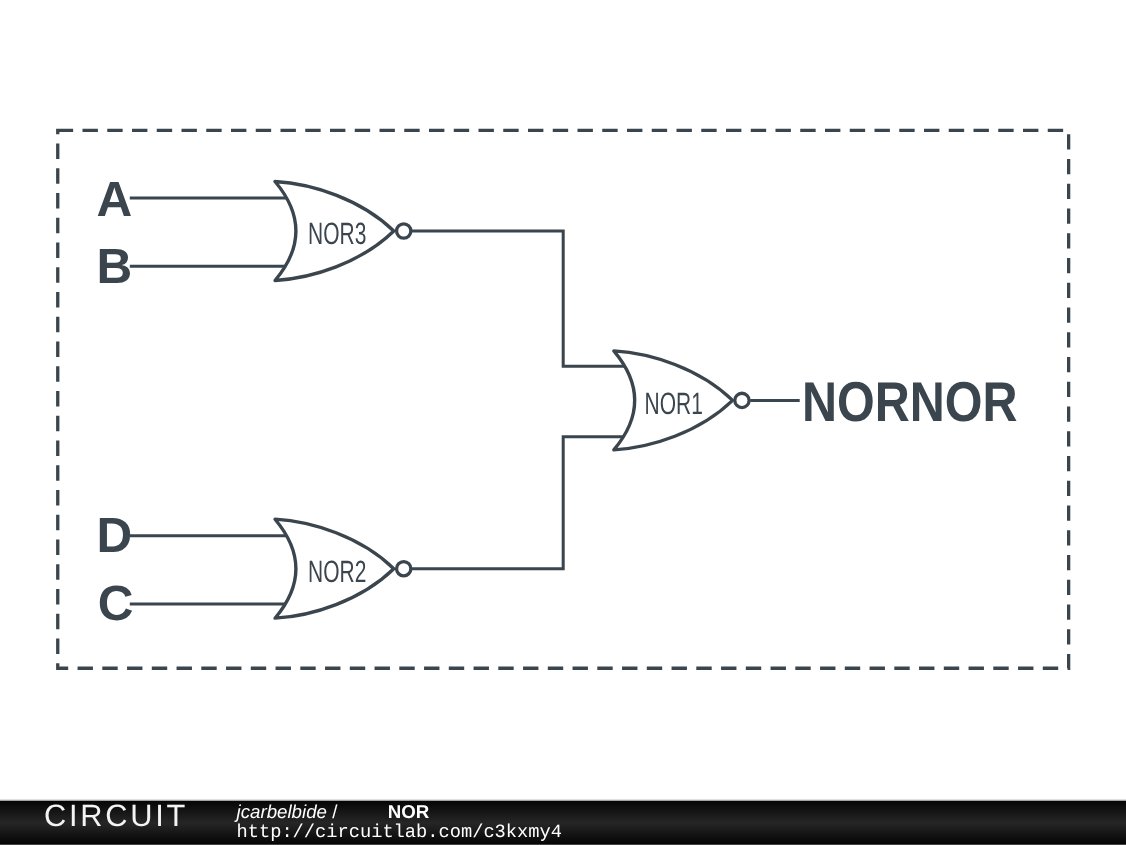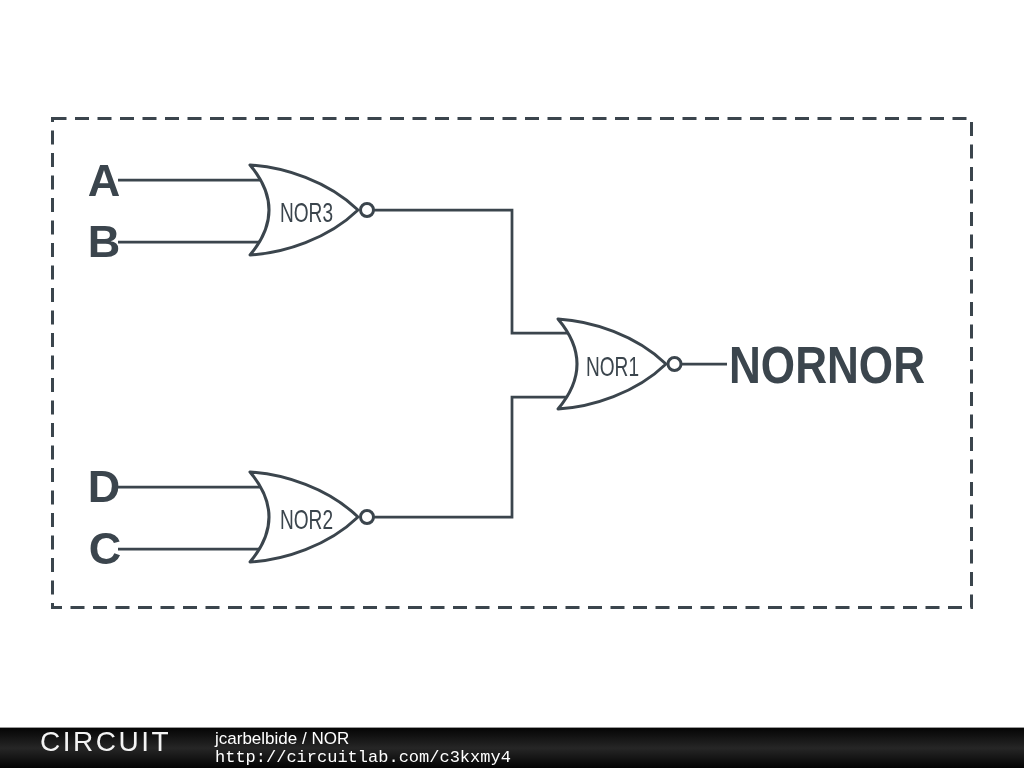--- a/index.html
+++ b/index.html
@@ -29,22 +29,22 @@
     font-size:28px;line-height:26px;font-weight:normal;letter-spacing:2.5px;
     color:#f4f4f4;
   }
   .logo-bottom{
     position:absolute;left:1px;top:23px;display:flex;align-items:center;margin-top:19px;
   }
   .logo-lab{
     font-size:19px;font-weight:bold;letter-spacing:3px;color:#ffffff;line-height:15px;
   }
   .meta{position:absolute;left:215px;top:2px;font-size:17px;line-height:18.5px;color:#ffffff;}
-  .meta .author{}
-  .meta .title{font-weight:normal;}
+  .meta .author{font-style:italic;}
+  .meta .title{font-weight:bold;margin-left:41px;}
   .meta .url{font-style:normal;font-family:Liberation Mono, monospace;}
 </style>
 </head>
 <body>
 
 <svg id="schematic" width="1024" height="727" viewBox="0 0 1024 727">
 
   <rect class="boundary" x="52.5" y="118.5" width="919" height="489"></rect>
 
   <path class="wire" d="M118,180 H268"></path>

